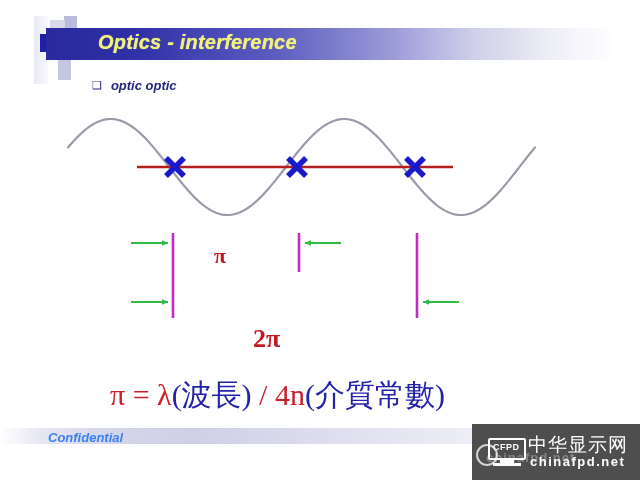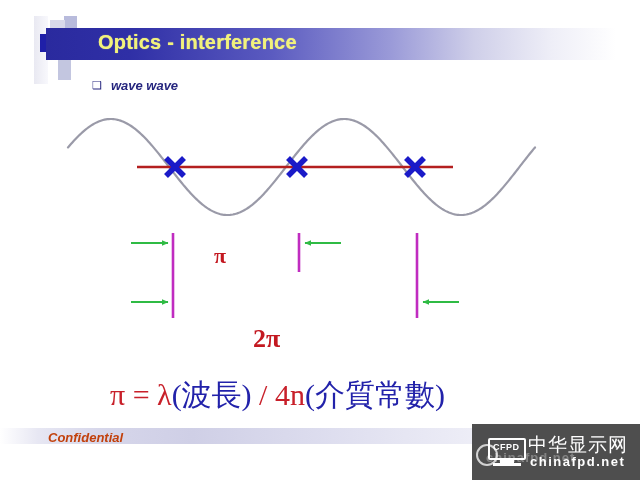--- a/index.html
+++ b/index.html
@@ -63,20 +63,21 @@
     width: 594px; height: 32px;
     background: linear-gradient(to right,
         #2a2a9e 0%, #2f2fa6 14%, #5b5bc0 38%, #9a9ad8 58%,
         #cfcfe9 72%, #eeeef7 85%, #ffffff 96%);
   }
   #title-text {
     position: absolute;
     left: 98px; top: 31px;
     font-size: 20px;
     font-weight: bold;
+    font-style: italic;
     color: #f2f27a;
     letter-spacing: 0.2px;
     text-shadow: 0 0 1px rgba(255,255,160,.8);
     white-space: nowrap;
   }
 
   
   #bullet-row {
     position: absolute;
     left: 92px; top: 78px;
@@ -137,21 +138,21 @@
     background: linear-gradient(to right,
       #ffffff 0%, #e7e7f3 6%, #d6d6ea 16%, #cfcfe6 30%,
       #dedeef 52%, #ececf6 72%, #f8f8fc 88%, #ffffff 100%);
   }
   #footer-text {
     position: absolute;
     left: 48px; top: 430px;
     font-size: 13px;
     font-weight: bold;
     font-style: italic;
-    color: #c2410c;
+    color: #3b82f6;
     white-space: nowrap;
   }
 
   
   #watermark {
     position: absolute;
     left: 472px; top: 424px;
     width: 168px; height: 56px;
     background: #404040;
     opacity: 0.92;
@@ -240,21 +241,21 @@
     <div class="sq lg-pale3"></div>
     <div class="sq lg-pale2"></div>
     <div class="sq lg-darkblue"></div>
   </div>
 
   <div id="title-banner"></div>
   <div id="title-text">Optics - interference</div>
 
   <div id="bullet-row">
     <span id="bullet-glyph">❑</span>
-    <span id="bullet-label">wave wave</span>
+    <span id="bullet-label">optic optic</span>
   </div>
 
   <svg id="diagram" viewBox="0 0 640 480" width="640" height="480">
     <defs>
       <marker id="arrow-r" markerWidth="7" markerHeight="7" refX="6" refY="3.2" orient="auto" markerUnits="userSpaceOnUse">
         <path d="M0,0.4 L6.5,3.2 L0,6 z" fill="#2fbb44"></path>
       </marker>
       <marker id="arrow-l" markerWidth="7" markerHeight="7" refX="6" refY="3.2" orient="auto" markerUnits="userSpaceOnUse">
         <path d="M0,0.4 L6.5,3.2 L0,6 z" fill="#2fbb44"></path>
       </marker>

